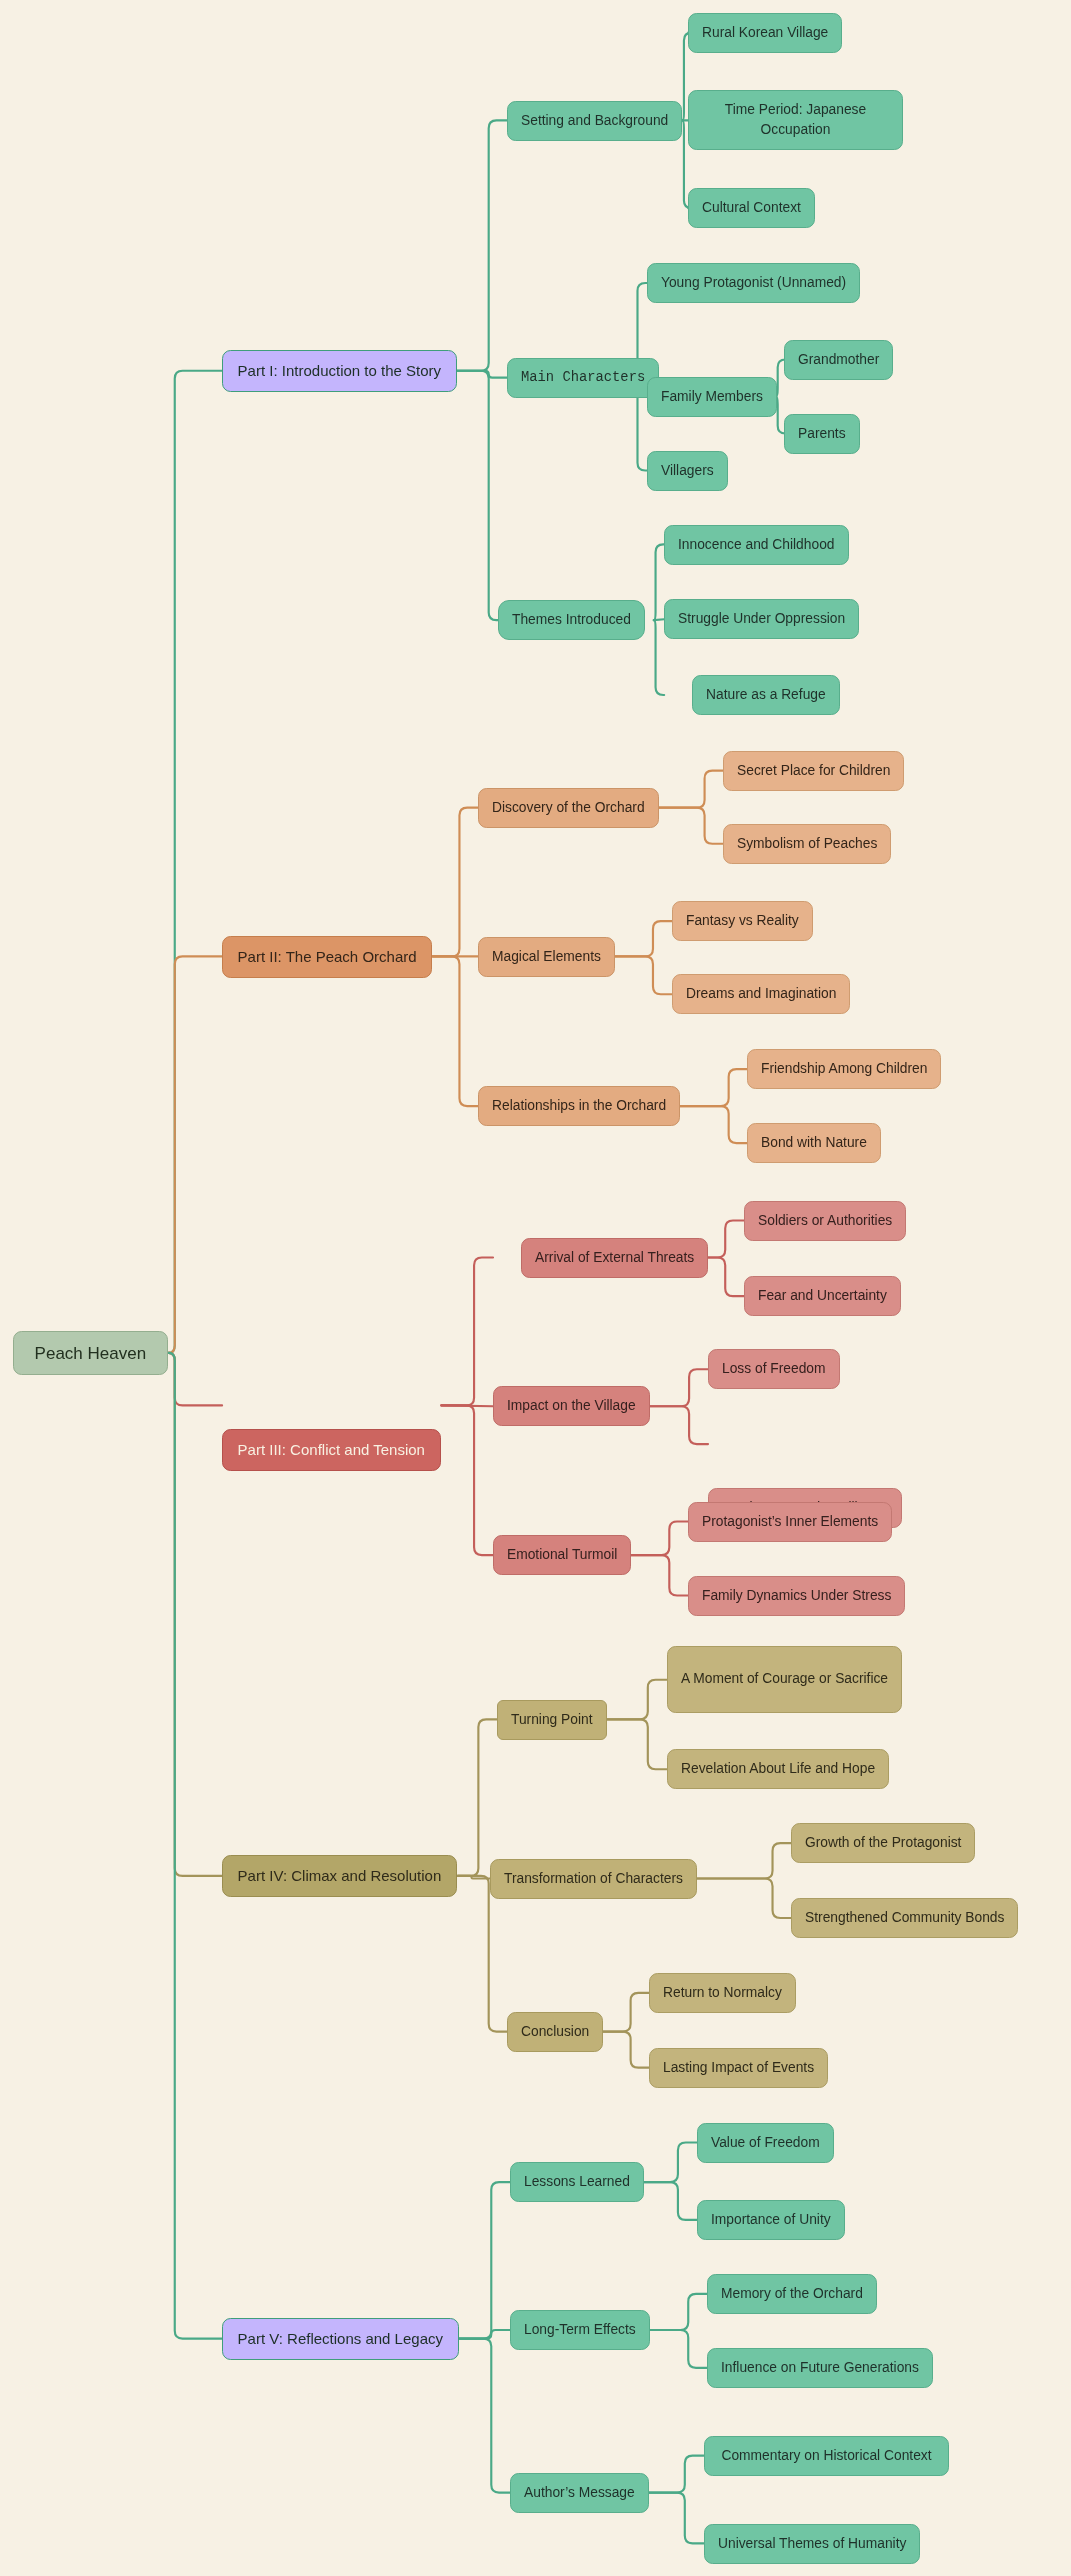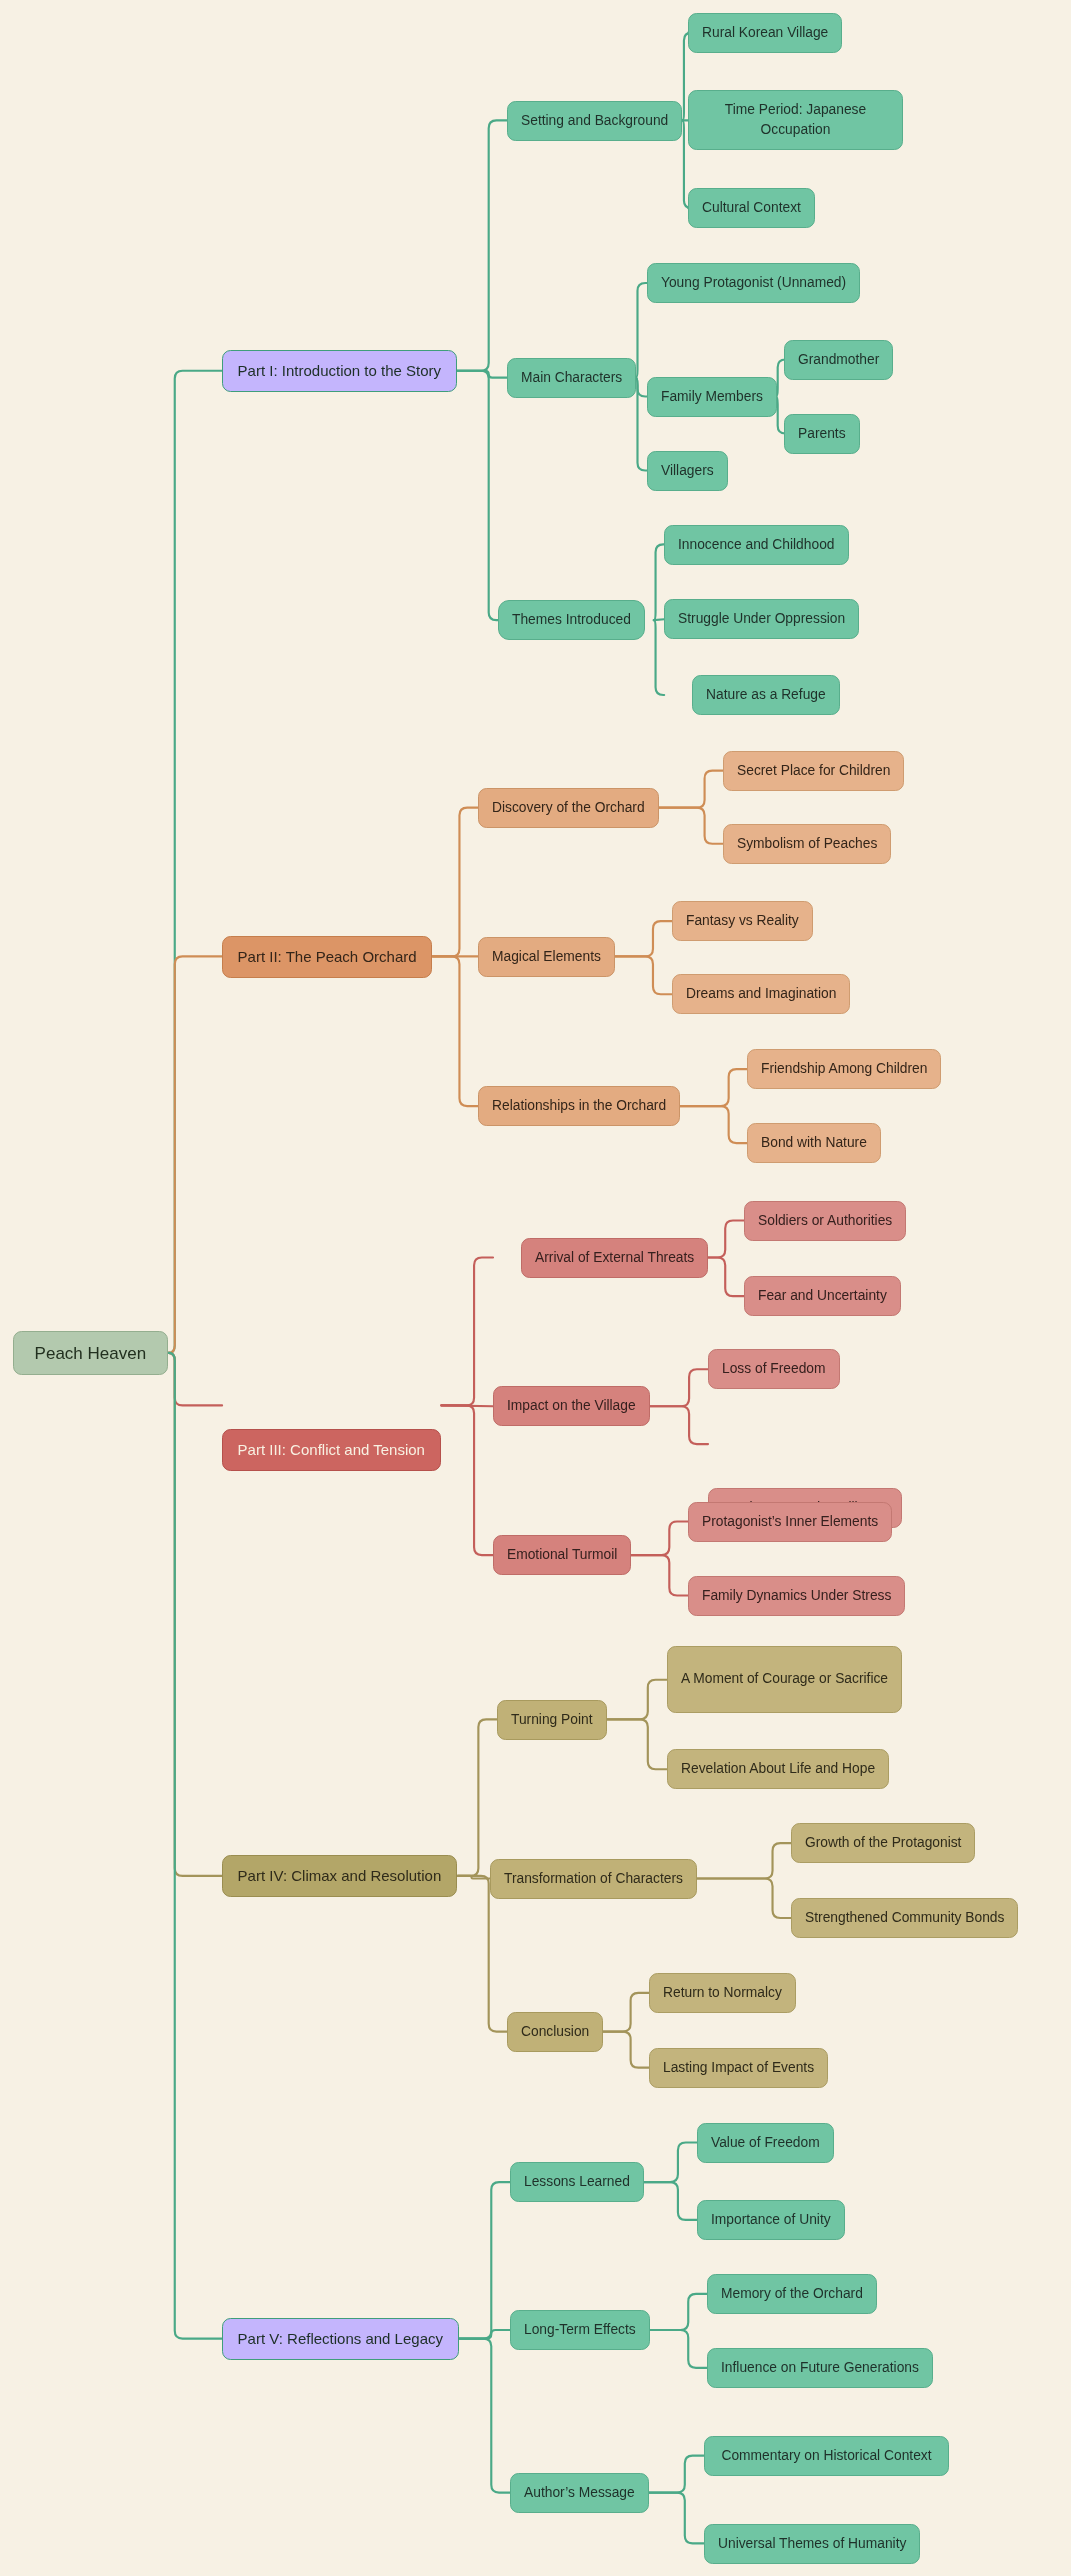--- a/index.html
+++ b/index.html
@@ -103,21 +103,21 @@
       <path d="M 534 2719 L 562 2719 Q 571 2719 571 2728 L 571 2889 Q 571 2898 580 2898 L 593 2898" fill="none" stroke="#4aa987" stroke-width="2.5" stroke-linecap="round"></path>
       <path d="M 753 2898 L 787 2898 Q 796 2898 796 2889 L 796 2864 Q 796 2855 805 2855 L 818 2855" fill="none" stroke="#4aa987" stroke-width="2.5" stroke-linecap="round"></path>
       <path d="M 753 2898 L 787 2898 Q 796 2898 796 2907 L 796 2948 Q 796 2957 805 2957 L 818 2957" fill="none" stroke="#4aa987" stroke-width="2.5" stroke-linecap="round"></path>
     </svg>
 <div class="node root-node" style="left: 13px; top: 1331px;">Peach Heaven</div>
     <div class="node green-l1 l1" style="left: 222px; top: 350px;">Part I: Introduction to the Story</div>
     <div class="node green-sub" style="left: 507px; top: 101px;">Setting and Background</div>
     <div class="node green-leaf" style="left: 688px; top: 13px;">Rural Korean Village</div>
     <div class="node green-leaf wrap" style="width: 215px; left: 688px; top: 90px;">Time Period: Japanese Occupation</div>
     <div class="node green-leaf" style="left: 688px; top: 188px;">Cultural Context</div>
-    <div class="node green-sub" style="left: 507px; top: 358px;">Main Characters</div>
+    <div class="node green-sub" style="left: 507px; top: 358px; font-family: Liberation Mono, monospace;">Main Characters</div>
     <div class="node green-leaf" style="left: 647px; top: 263px;">Young Protagonist (Unnamed)</div>
     <div class="node green-leaf" style="left: 647px; top: 377px;">Family Members</div>
     <div class="node green-leaf" style="left: 784px; top: 340px;">Grandmother</div>
     <div class="node green-leaf" style="left: 784px; top: 414px;">Parents</div>
     <div class="node green-leaf" style="left: 647px; top: 451px;">Villagers</div>
     <div class="node green-sub" style="left: 498px; top: 600px; border-radius: 11px;">Themes Introduced</div>
     <div class="node green-leaf" style="left: 664px; top: 525px;">Innocence and Childhood</div>
     <div class="node green-leaf" style="left: 664px; top: 599px;">Struggle Under Oppression</div>
     <div class="node green-leaf" style="left: 664px; top: 675px; margin-left: 28px;">Nature as a Refuge</div>
     <div class="node orange-l1 l1" style="left: 222px; top: 936px;">Part II: The Peach Orchard</div>
@@ -134,21 +134,21 @@
     <div class="node red-sub" style="left: 493px; top: 1238px; margin-left: 28px;">Arrival of External Threats</div>
     <div class="node red-leaf" style="left: 744px; top: 1201px;">Soldiers or Authorities</div>
     <div class="node red-leaf" style="left: 744px; top: 1276px;">Fear and Uncertainty</div>
     <div class="node red-sub" style="left: 493px; top: 1386px;">Impact on the Village</div>
     <div class="node red-leaf" style="left: 708px; top: 1349px;">Loss of Freedom</div>
     <div class="node red-leaf" style="left: 708px; top: 1488px; padding-left: 16px;">Resistance and Resilience</div>
     <div class="node red-sub" style="left: 493px; top: 1535px;">Emotional Turmoil</div>
     <div class="node red-leaf" style="left: 688px; top: 1502px;">Protagonist’s Inner Elements</div>
     <div class="node red-leaf" style="left: 688px; top: 1576px;">Family Dynamics Under Stress</div>
     <div class="node khaki-l1 l1" style="left: 222px; top: 1855px;">Part IV: Climax and Resolution</div>
-    <div class="node khaki-sub" style="left: 497px; top: 1700px;">Turning Point</div>
+    <div class="node khaki-sub" style="left: 497px; top: 1700px; border-radius: 6px;">Turning Point</div>
     <div class="node khaki-leaf pad-tall" style="left: 667px; top: 1646px;">A Moment of Courage or Sacrifice</div>
     <div class="node khaki-leaf" style="left: 667px; top: 1749px;">Revelation About Life and Hope</div>
     <div class="node khaki-sub" style="left: 490px; top: 1859px;">Transformation of Characters</div>
     <div class="node khaki-leaf" style="left: 791px; top: 1823px;">Growth of the Protagonist</div>
     <div class="node khaki-leaf" style="left: 791px; top: 1898px;">Strengthened Community Bonds</div>
     <div class="node khaki-sub" style="left: 507px; top: 2012px;">Conclusion</div>
     <div class="node khaki-leaf" style="left: 649px; top: 1973px;">Return to Normalcy</div>
     <div class="node khaki-leaf" style="left: 649px; top: 2048px;">Lasting Impact of Events</div>
     <div class="node green-l1 l1" style="left: 222px; top: 2318px;">Part V: Reflections and Legacy</div>
     <div class="node green-sub" style="left: 510px; top: 2162px;">Lessons Learned</div>

